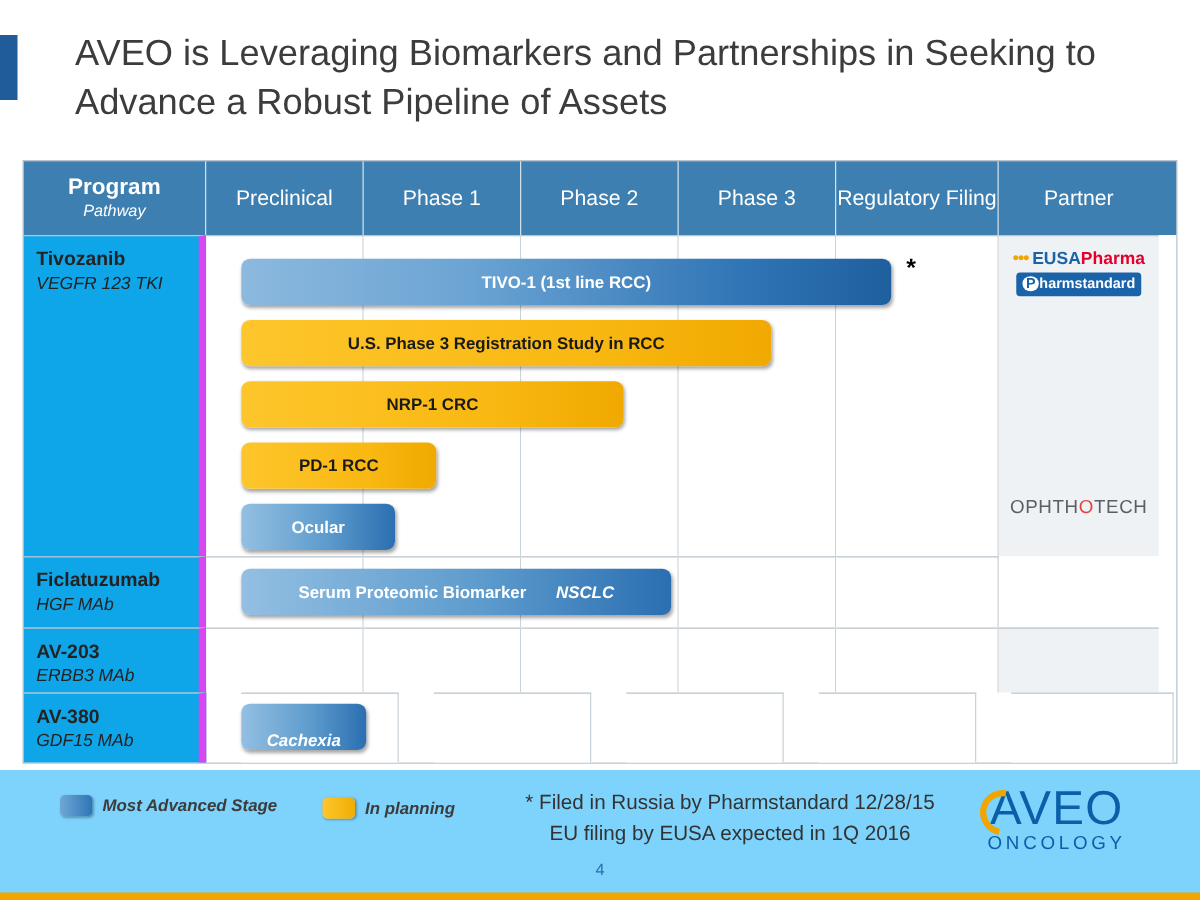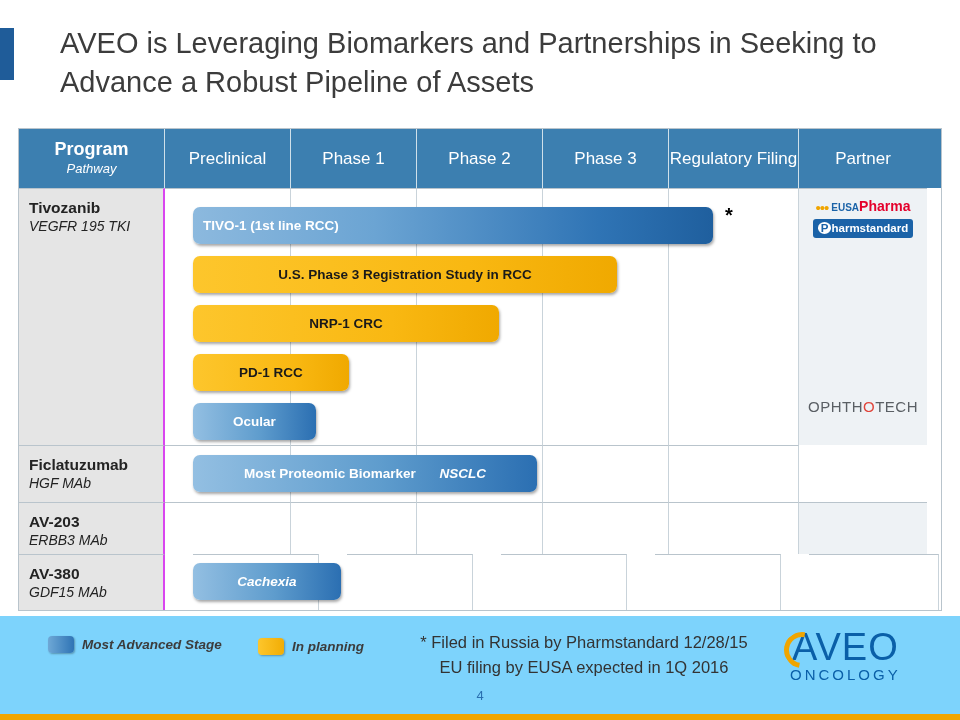--- a/index.html
+++ b/index.html
@@ -38,22 +38,22 @@
   .c-prog{width:146px;flex:none;}
   .c-stage{width:126px;flex:none;}
   .c-reg{width:130px;flex:none;}
   .c-part{width:128px;flex:none;}
   .prog-head{flex-direction:column;justify-content:center;}
   .prog-head b{font-size:18px;font-weight:bold;display:block;}
   .prog-head i{font-size:13px;font-style:italic;display:block;}
 
   .body-row{position:relative;}
   .body-row .pcell{
-    width:146px;flex:none;background:#e5e5e5;
-    border-right:2px solid #d946ef;border-top:1px solid #b9c4cc;
+    width:146px;flex:none;background:#0ea5e9;
+    border-right:6px solid #d946ef;border-top:1px solid #b9c4cc;
     box-sizing:border-box;padding:9px 0 0 10px;
   }
   .pcell .nm{font-size:15.5px;font-weight:bold;color:#232323;line-height:19px;}
   .pcell .sub{font-size:14px;font-style:italic;color:#232323;line-height:18px;}
   .body-row .scell{
     width:126px;flex:none;background:#ffffff;
     border-right:1px solid #c9d3da;border-top:1px solid #b9c4cc;
     box-sizing:border-box;
   }
   .body-row .rcell{
@@ -85,21 +85,21 @@
   .bar.amber{background:linear-gradient(to right,#fbc229 0%,#f8b615 60%,#edа породы 100%);}
   .bar.amber{background:linear-gradient(to right,#fdc62c 0%,#f9b812 65%,#f0a900 100%);}
   .bar .lbl-it{font-style:italic;}
   .asterisk{
     position:absolute;font-size:20px;font-weight:bold;color:#000;
   }
   
   .logo-eusa{font-size:13px;text-align:center;line-height:15px;}
   .eusa-top{display:flex;align-items:center;justify-content:center;gap:3px;}
   .eusa-dots{font-size:15px;letter-spacing:-1px;}
-  .eusa-word b{color:#1b63a8;font-weight:bold;font-size:10px;}
+  .eusa-word b{color:#1b63a8;font-weight:bold;font-size:14px;}
   .eusa-word .ph{color:#e4002b;font-weight:bold;font-size:14px;}
   .pharm{
     margin-top:4px;background:#1b63a8;color:#fff;border-radius:3px;
     font-size:11.5px;font-weight:bold;padding:2px 5px;display:inline-block;
   }
   .pharm .p1{background:#fff;color:#1b63a8;border-radius:50%;padding:0 3px;}
   .ophtho{font-size:15px;color:#5a5f64;letter-spacing:.5px;}
   .ophtho .o{color:#e0453b;}
   .biodesix{font-size:20px;color:#1a5fa8;}
   .biodesix .leaf{
@@ -156,41 +156,41 @@
     <div class="cell c-stage">Phase 1</div>
     <div class="cell c-stage">Phase 2</div>
     <div class="cell c-stage">Phase 3</div>
     <div class="cell c-reg">Regulatory Filing</div>
     <div class="cell c-part">Partner</div>
   </div>
 
   <div class="row body-row" style="height:257px;">
     <div class="pcell">
       <div class="nm">Tivozanib</div>
-      <div class="sub">VEGFR 195 TKI</div>
+      <div class="sub">VEGFR 123 TKI</div>
     </div>
     <div class="scell"></div>
     <div class="scell"></div>
     <div class="scell"></div>
     <div class="scell"></div>
     <div class="rcell"></div>
     <div class="ptncell" style="flex-direction:column;justify-content:flex-start;padding-top:10px;">
       <div class="logo-eusa">
         <div class="eusa-top">
           <span class="eusa-dots" style="color:#f0a500;">•••</span>
           <span class="eusa-word"><b>EUSA</b><span class="ph">Pharma</span></span>
         </div>
         <div class="pharm"><span class="p1">P</span><span>harmstandard</span></div>
       </div>
       <div class="ophtho" style="margin-top:160px;"><span>OPHTH</span><span class="o">O</span><span>TECH</span></div>
     </div>
 
     <div class="bars">
       <div class="bar blue" style="left:28px;top:19px;width:520px;">
-        <span style="text-align:left;">TIVO-1 (1st line RCC)</span>
+        <span style="text-align:center;">TIVO-1 (1st line RCC)</span>
       </div>
       <div class="bar amber" style="left:28px;top:68px;width:424px;color:#1a1a1a;">
         <span>U.S. Phase 3 Registration Study in RCC</span>
       </div>
       <div class="bar amber" style="left:28px;top:117px;width:306px;color:#1a1a1a;">
         <span>NRP-1 CRC</span>
       </div>
       <div class="bar amber" style="left:28px;top:166px;width:156px;color:#1a1a1a;">
         <span>PD-1 RCC</span>
       </div>
@@ -206,21 +206,21 @@
       <div class="nm">Ficlatuzumab</div>
       <div class="sub">HGF MAb</div>
     </div>
     <div class="scell"></div>
     <div class="scell"></div>
     <div class="scell"></div>
     <div class="scell"></div>
     <div class="rcell"></div>
     <div class="bars">
       <div class="bar blue-sm" style="left:28px;top:10px;width:344px;">
-        <span><span>Most Proteomic Biomarker </span><span class="lbl-it">NSCLC</span></span>
+        <span><span>Serum Proteomic Biomarker </span><span class="lbl-it">NSCLC</span></span>
       </div>
     </div>
   </div>
 
   <div class="row body-row" style="height:52px;">
     <div class="pcell">
       <div class="nm">AV-203</div>
       <div class="sub">ERBB3 MAb</div>
     </div>
     <div class="scell"></div>
@@ -241,21 +241,21 @@
     <div class="scell"></div>
     <div class="scell"></div>
     <div class="rcell"></div>
     <div class="ptncell">
       <div class="novartis">
         <span class="nov-mark">ψ</span>
         <span class="nov-txt">NOVARTIS</span>
       </div>
     </div>
     <div class="bars">
-      <div class="bar blue-sm" style="left:28px;top:9px;width:148px;">
+      <div class="bar blue-sm" style="left:28px;top:9px;width:100px;align-items:flex-end;">
         <span class="lbl-it">Cachexia</span>
       </div>
     </div>
   </div>
 
 </div>
 
 <div class="footer">
   <div class="legend">
     <div class="swatch sw-blue"></div>

